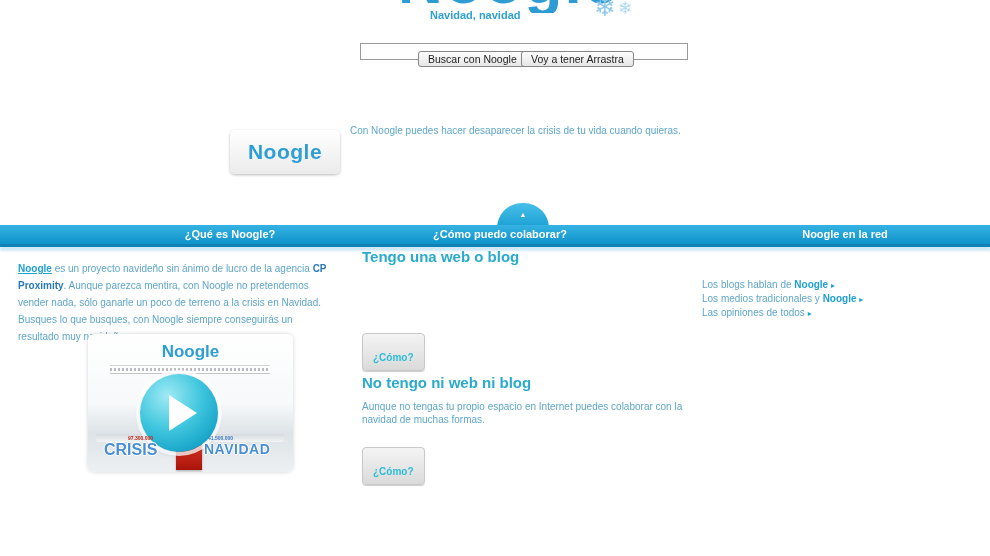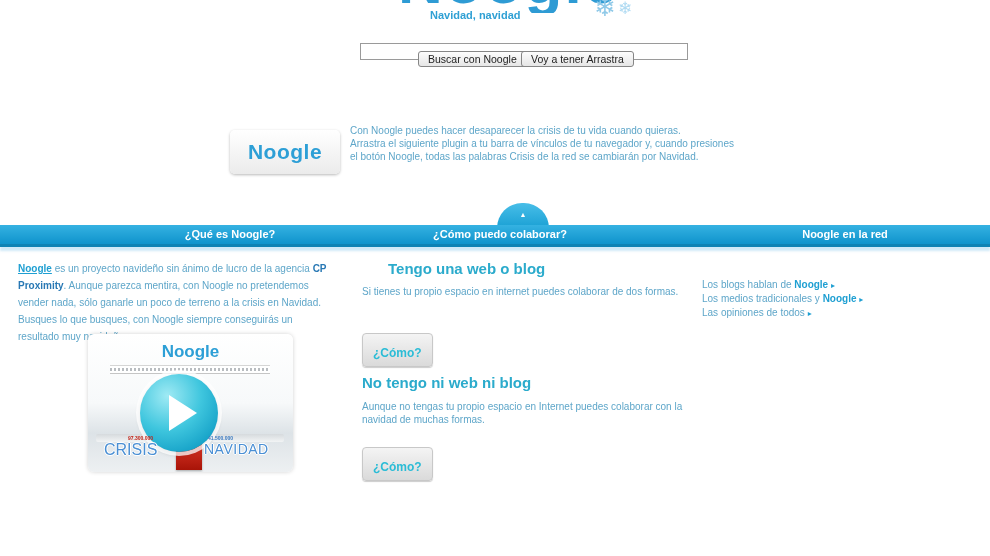--- a/index.html
+++ b/index.html
@@ -94,33 +94,33 @@
     cursor:pointer;
   }
   #play-button .tri{
     position:absolute;left:29px;top:21px;width:0;height:0;
     border-top:18px solid transparent;border-bottom:18px solid transparent;
     border-left:28px solid #fff;
   }
   .count{position:absolute;top:101px;z-index:3;font-size:5px;font-weight:bold;}
   #crisis-count{left:40px;color:#C22014;}
   #navidad-count{left:120px;color:#3878C0;}
-  .seesaw-label{position:absolute;top:107px;z-index:3;font-weight:normal;color:#4A8FD4;
+  .seesaw-label{position:absolute;top:107px;z-index:3;font-weight:bold;color:#4A8FD4;
     text-shadow:0 1px 0 #fff,0 -1px 0 #fff,1px 0 0 #fff,-1px 0 0 #fff;}
   #crisis-label{left:16px;font-size:16px;}
   #navidad-label{left:116px;font-size:14px;letter-spacing:.5px;}
   
   .collab-title{position:absolute;left:362px;font-size:15px;font-weight:bold;color:#2BABCC;}
-  #collab-title-0{top:260px;margin-left:26px;} #collab-title-1{top:374px;}
+  #collab-title-0{top:248px;} #collab-title-1{top:374px;}
   .collab-text{position:absolute;left:362px;width:322px;font-size:10px;color:#5EA6C9;line-height:13px;}
   #collab-text-0{top:285px;} #collab-text-1{top:400px;}
   .como-btn{
-    position:absolute;left:362px;height:34px;padding:12px 10px;
+    position:absolute;left:362px;height:34px;padding:18px 10px;
     background:linear-gradient(#f4f4f4,#dadada);border:1px solid #c8c8c8;border-radius:4px;
-    box-shadow:0 1px 1px rgba(0,0,0,.2);color:#2BBCD6;font-weight:bold;font-size:12px;
+    box-shadow:0 1px 1px rgba(0,0,0,.2);color:#2BBCD6;font-weight:bold;font-size:10px;
     cursor:pointer;font-family:"Liberation Sans",sans-serif;
   }
   #como-btn-0{top:333px;} #como-btn-1{top:447px;}
   
   #network-links{position:absolute;left:702px;top:262px;font-size:10px;color:#5EA6C9;line-height:13px;margin-top:16px;}
   .net-link{cursor:pointer;white-space:nowrap;}
   .net-bold{color:#1E9FD2;font-weight:bold;}
   .net-arrow{color:#1E9FD2;font-size:8px;}
 </style>
 </head>
@@ -137,21 +137,20 @@
 
   <input id="search-input" type="text" value="" style="">
   <button class="g-btn" id="btn-search">Buscar con Noogle</button>
   <button class="g-btn" id="btn-lucky">Voy a tener Arrastra</button>
 
   <div id="plugin-box">
     <span>Noogle</span>
   </div>
   <div id="plugin-text">
     <div>Con Noogle puedes hacer desaparecer la crisis de tu vida cuando quieras.</div>
-    <div>Arrastra el siguiente plugin a tu barra de vínculos de tu navegador y, cuando presiones el botón Noogle, todas las palabras Crisis de la red se cambiarán por Navidad.</div>
   </div>
 
   <div id="nav-bump">
     <span class="arrow">▲</span>
   </div>
   <div id="nav-bar">
     <span class="nav-item" id="nav-item-0">¿Qué es Noogle?</span>
     <span class="nav-item" id="nav-item-1">¿Cómo puedo colaborar?</span>
     <span class="nav-item" id="nav-item-2">Noogle en la red</span>
   </div>
@@ -167,21 +166,20 @@
     <div id="play-button">
       <span class="tri"></span>
     </div>
     <span class="count" id="crisis-count">97.300.000</span>
     <span class="count" id="navidad-count">41.500.000</span>
     <span class="seesaw-label" id="crisis-label">CRISIS</span>
     <span class="seesaw-label" id="navidad-label">NAVIDAD</span>
   </div>
 
   <div class="collab-title" id="collab-title-0">Tengo una web o blog</div>
-  <div class="collab-text" id="collab-text-0">Si tienes tu propio espacio en internet puedes colaborar de dos formas.</div>
   <button class="como-btn" id="como-btn-0">¿Cómo?</button>
 
   <div class="collab-title" id="collab-title-1">No tengo ni web ni blog</div>
   <div class="collab-text" id="collab-text-1">Aunque no tengas tu propio espacio en Internet puedes colaborar con la navidad de muchas formas.</div>
   <button class="como-btn" id="como-btn-1">¿Cómo?</button>
 
   <div id="network-links">
     <div class="net-link"><span>Los blogs hablan de </span><span class="net-bold">Noogle</span>
         <span class="net-arrow">▸</span></div>
     <div class="net-link"><span>Los medios tradicionales y </span><span class="net-bold">Noogle</span>

